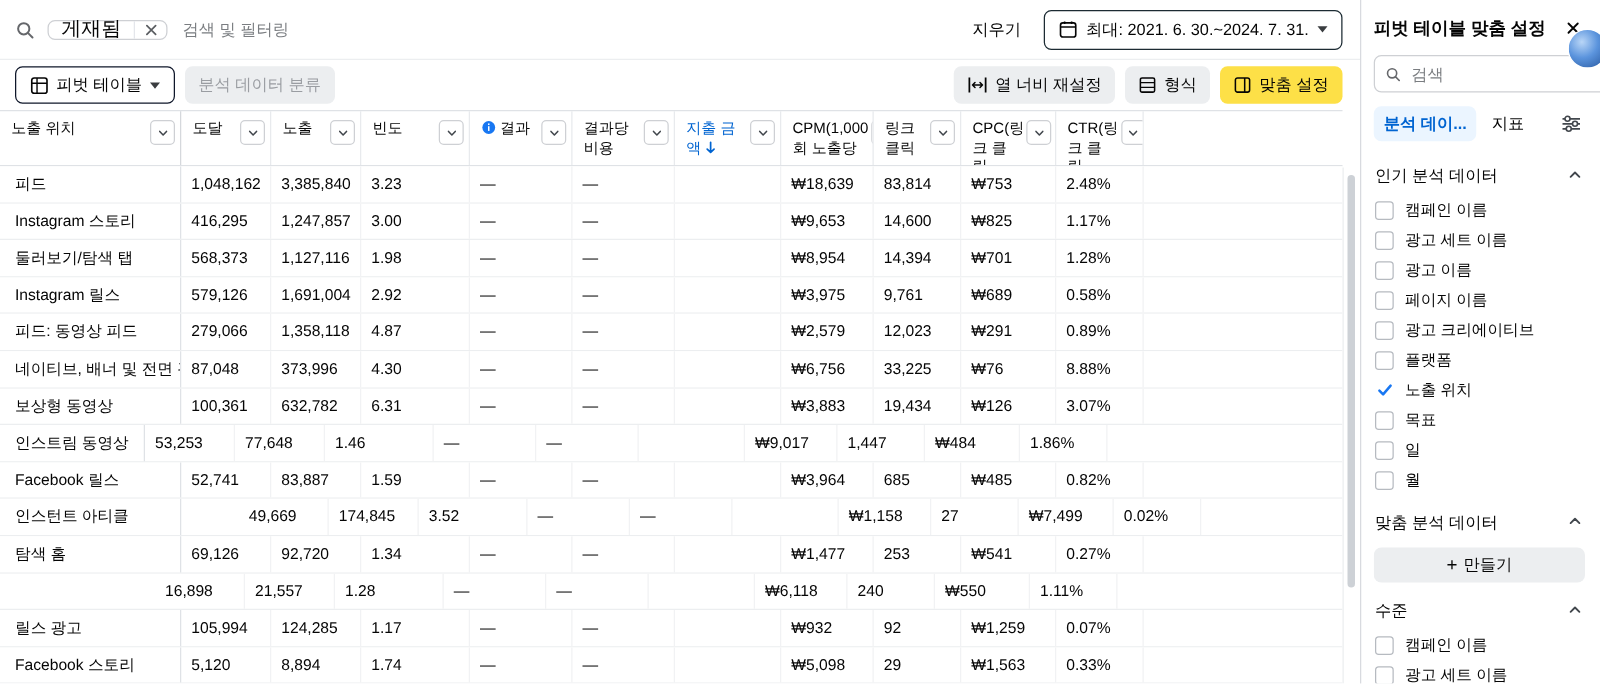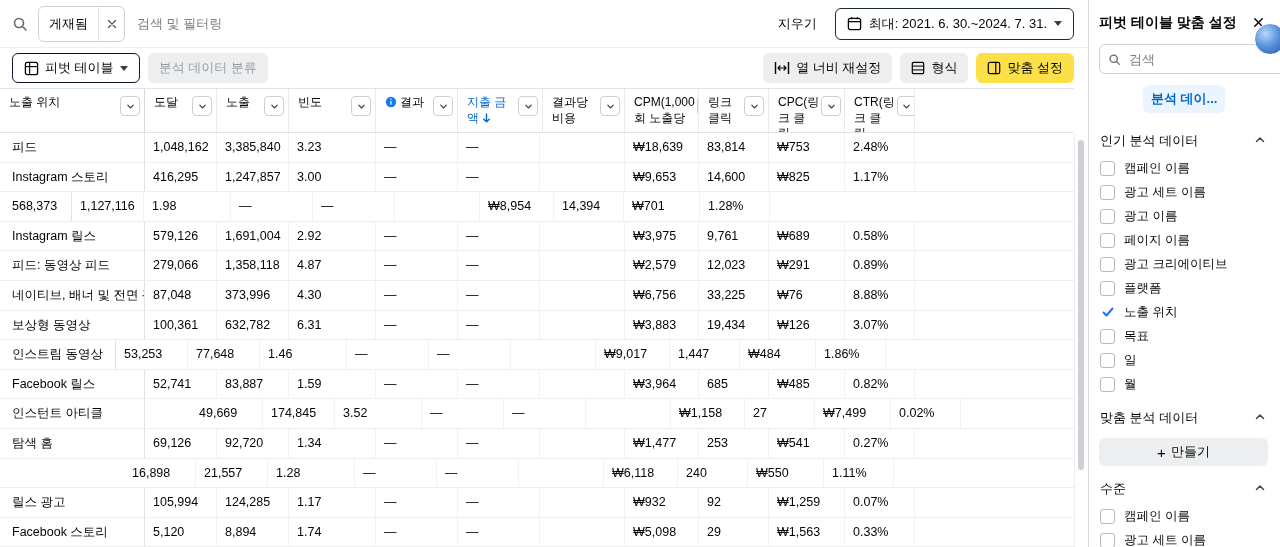--- a/index.html
+++ b/index.html
@@ -17,23 +17,23 @@
 
   
   .topbar {
     flex: 0 0 48px; height: 48px;
     display: flex; align-items: center;
     padding: 0 14px 0 12px; gap: 10px;
     border-bottom: 1px solid #eceef0;
   }
   .tb-icon { display: flex; align-items: center; }
   .chip {
-    display: flex; align-items: center; height: 36px;
+    display: flex; align-items: center; height: 16px;
     border: 1px solid #ced0d4; border-radius: 6px;
-    font-size: 13px; background: #fff; cursor: pointer;
+    font-size: 16px; background: #fff; cursor: pointer;
   }
   .chip-label { padding: 0 10px; }
   .chip-x {
     display: flex; align-items: center; justify-content: center;
     width: 26px; height: 100%;
     border-left: 1px solid #e4e6eb; cursor: pointer;
   }
   .search-input {
     flex: 1; border: none; outline: none;
     font-size: 13px; font-family: inherit; color: #050505; min-width: 60px;
@@ -140,21 +140,21 @@
   }
   .search-box input {
     flex: 1; min-width: 20px; border: none; outline: none;
     font-size: 13px; font-family: inherit; color: #050505;
   }
   .search-box input::placeholder { color: #7a7d81; }
   .panel-tabs { display: flex; align-items: center; gap: 4px; margin-top: 11px; }
   .tab {
     background: none; border: none; border-radius: 6px;
     padding: 5px 8px; font-size: 13px; font-family: inherit;
-    color: #050505; cursor: pointer; white-space: nowrap; margin-left: 44px;
+    color: #050505; cursor: pointer; white-space: nowrap;
   }
   .tab.active { color: #0064d1; background: #ebf5ff; font-weight: bold; }
   .panel-tabs .icon-btn { margin-left: auto; }
   .panel-sections { margin-top: 6px; overflow: hidden; }
   .section { margin-top: 8px; }
   .sec-head {
     display: flex; align-items: center; justify-content: space-between;
     font-size: 13px; color: #050505; padding: 5px 2px 6px 1px; cursor: pointer;
   }
   .chk-item {
@@ -302,38 +302,38 @@
                   <circle cx="7" cy="7" r="6" fill="#1877f2"></circle>
                   <rect x="6.3" y="5.8" width="1.4" height="4.4" fill="#fff"></rect>
                   <rect x="6.3" y="3.2" width="1.4" height="1.5" fill="#fff"></rect>
                 </svg></span><span class="lbl">결과</span></div>
             <button class="th-caret">
               <svg width="9" height="9" viewBox="0 0 10 10">
                 <path d="M2 3.5 L5 6.6 L8 3.5" fill="none" stroke="#42474d" stroke-width="1.4" stroke-linecap="round" stroke-linejoin="round"></path>
               </svg>
             </button>
           </div>
+          <div class="th" style="width: 82px;">
+            <div class="th-label"><span class="lbl">결과당 비용</span></div>
+            <button class="th-caret">
+              <svg width="9" height="9" viewBox="0 0 10 10">
+                <path d="M2 3.5 L5 6.6 L8 3.5" fill="none" stroke="#42474d" stroke-width="1.4" stroke-linecap="round" stroke-linejoin="round"></path>
+              </svg>
+            </button>
+          </div>
           <div class="th th-blue" style="width: 85px;">
             <div class="th-label"><span class="lbl">지출 금액</span><span class="sort"><svg width="11" height="12" viewBox="0 0 12 12">
                   <path d="M6 1.5 V10 M3 7.4 L6 10.2 L9 7.4" fill="none" stroke="#0064d1" stroke-width="1.5" stroke-linecap="round" stroke-linejoin="round"></path>
                 </svg></span></div>
             <button class="th-caret">
               <svg width="9" height="9" viewBox="0 0 10 10">
                 <path d="M2 3.5 L5 6.6 L8 3.5" fill="none" stroke="#42474d" stroke-width="1.4" stroke-linecap="round" stroke-linejoin="round"></path>
               </svg>
             </button>
           </div>
-          <div class="th" style="width: 82px;">
-            <div class="th-label"><span class="lbl">결과당 비용</span></div>
-            <button class="th-caret">
-              <svg width="9" height="9" viewBox="0 0 10 10">
-                <path d="M2 3.5 L5 6.6 L8 3.5" fill="none" stroke="#42474d" stroke-width="1.4" stroke-linecap="round" stroke-linejoin="round"></path>
-              </svg>
-            </button>
-          </div>
           <div class="th" style="width: 74px;">
             <div class="th-label"><span class="lbl">CPM(1,000회 노출당 ...</span></div>
             <button class="th-caret"></button>
           </div>
           <div class="th" style="width: 70px;">
             <div class="th-label"><span class="lbl">링크 클릭</span></div>
             <button class="th-caret">
               <svg width="9" height="9" viewBox="0 0 10 10">
                 <path d="M2 3.5 L5 6.6 L8 3.5" fill="none" stroke="#42474d" stroke-width="1.4" stroke-linecap="round" stroke-linejoin="round"></path>
               </svg>
@@ -380,20 +380,21 @@
             <div class="td" style="width: 82px;">—</div>
             <div class="td" style="width: 82px;">—</div>
             <div class="td" style="width: 85px;"></div>
             <div class="td" style="width: 74px;">₩9,653</div>
             <div class="td" style="width: 70px;">14,600</div>
             <div class="td" style="width: 76px;">₩825</div>
             <div class="td" style="width: 70px;">1.17%</div>
             <div class="td filler"></div>
           </div>
           <div class="tr">
+            <div class="td" style="width: 145px;">둘러보기/탐색 탭</div>
             <div class="td" style="width: 72px;">568,373</div>
             <div class="td" style="width: 72px;">1,127,116</div>
             <div class="td" style="width: 87px;">1.98</div>
             <div class="td" style="width: 82px;">—</div>
             <div class="td" style="width: 82px;">—</div>
             <div class="td" style="width: 85px;"></div>
             <div class="td" style="width: 74px;">₩8,954</div>
             <div class="td" style="width: 70px;">14,394</div>
             <div class="td" style="width: 76px;">₩701</div>
             <div class="td" style="width: 70px;">1.28%</div>

